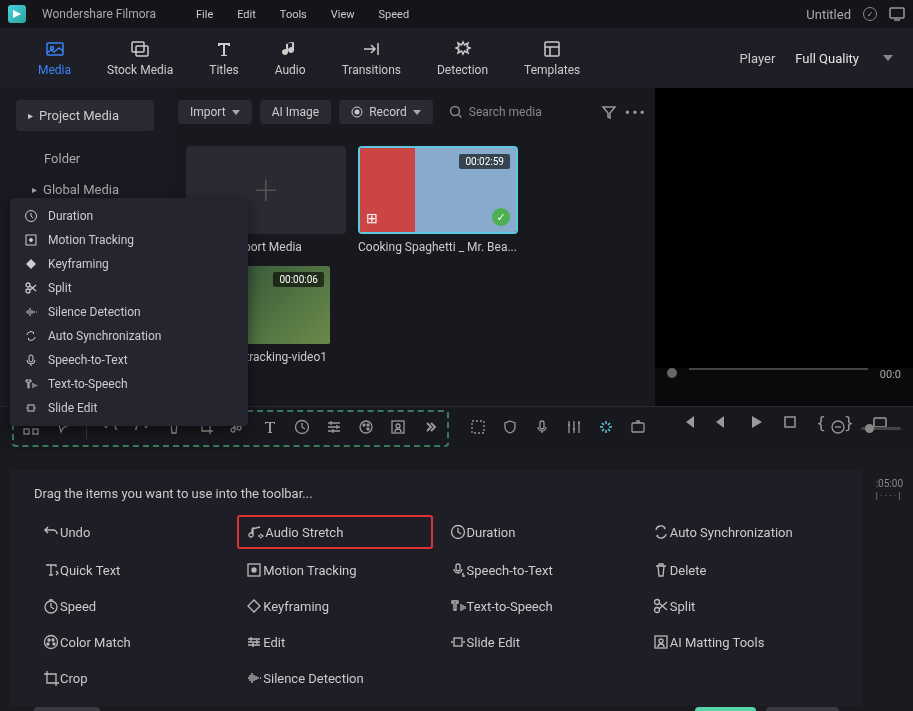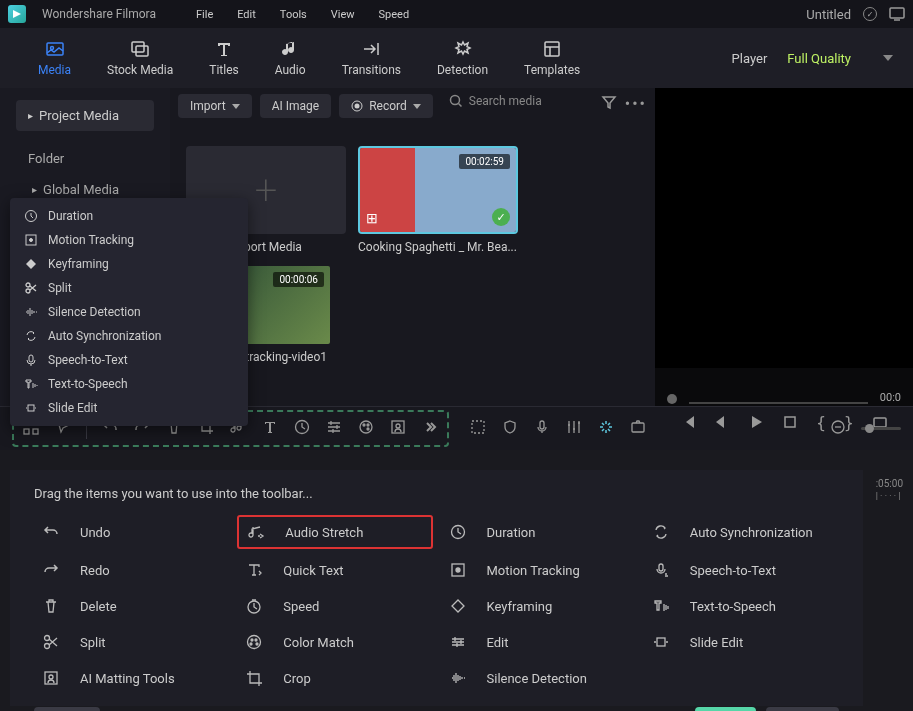--- a/index.html
+++ b/index.html
@@ -14,69 +14,69 @@
 .check-icon{width:14px;height:14px;border:1.5px solid #888;border-radius:50%;display:flex;align-items:center;justify-content:center;font-size:8px}
 .display-icon{width:16px;height:14px}
 
 .main-tabs{height:60px;background:#1e1e26;display:flex;align-items:center;padding:0 20px;gap:0}
 .main-tab{display:flex;flex-direction:column;align-items:center;gap:4px;padding:8px 18px;cursor:pointer;color:#ccc}
 .main-tab.active{color:#3b82f6}
 .main-tab svg{width:20px;height:20px}
 .main-tab-label{font-size:12px}
 .player-controls{margin-left:auto;display:flex;align-items:flex-start;gap:12px}
 .player-label{color:#ccc;font-size:13px;margin-right:8px}
-.quality-select{color:#bef264;font-size:13px;display:flex;align-items:center;gap:32px}
+.quality-select{color:#e5e5e5;font-size:13px;display:flex;align-items:center;gap:24px}
 
 .workspace{display:flex;height:318px}
 .sidebar{width:170px;background:#1a1a22;padding-top:12px}
 .sidebar-btn{margin:0 16px 12px;padding:8px 12px;background:#2a2a33;border-radius:4px;display:flex;align-items:center;gap:6px;font-size:13px;cursor:pointer}
 .sidebar-item{padding:8px 24px;color:#aaa;font-size:13px;cursor:pointer;display:flex;align-items:center;gap:6px}
 
 .media-area{flex:1;background:#18181f;position:relative}
-.media-toolbar{height:36px;display:flex;align-items:flex-start;padding:0 8px;gap:8px;margin-top:6px}
+.media-toolbar{height:36px;display:flex;align-items:center;padding:0 8px;gap:8px;margin-top:6px}
 .tool-btn{padding:5px 12px;background:#2a2a33;border-radius:4px;color:#ccc;font-size:12px;display:flex;align-items:center;gap:6px;cursor:pointer}
 .search-box{flex:1;max-width:140px;display:flex;align-items:center;gap:6px;color:#888;font-size:12px;margin-left:8px}
 .media-grid{display:flex;flex-wrap:wrap;gap:12px;padding:16px}
 .media-item{width:160px}
 .media-thumb{width:160px;height:88px;background:#2a2a33;border-radius:4px;position:relative;display:flex;align-items:center;justify-content:center}
 .media-thumb.add{border:none}
 .media-thumb.video{background:#3a3a3a;border:2px solid #5dc8e0}
 .media-thumb.video2{background:#2a3a2a}
 .media-time{position:absolute;top:6px;right:6px;background:rgba(0,0,0,.6);color:#fff;font-size:10px;padding:2px 6px;border-radius:2px}
 .media-check{position:absolute;bottom:6px;right:6px;width:18px;height:18px;background:#4caf50;border-radius:50%;display:flex;align-items:center;justify-content:center;color:#fff;font-size:11px}
 .media-icon{position:absolute;bottom:6px;left:6px;color:#fff;font-size:14px}
 .media-label{font-size:12px;color:#ccc;margin-top:6px;white-space:nowrap;overflow:hidden;text-overflow:ellipsis}
 .plus-icon{font-size:40px;color:#555;font-weight:200}
 
 .context-menu{position:absolute;left:10px;top:198px;width:238px;background:#252530;border-radius:4px;padding:6px 0;box-shadow:0 4px 16px rgba(0,0,0,.5);z-index:50}
 .ctx-item{padding:5px 14px;display:flex;align-items:center;gap:10px;color:#ccc;font-size:12px;cursor:pointer}
 .ctx-item svg{width:14px;height:14px;flex-shrink:0}
 
 .preview{width:258px;background:#0a0a0c;position:relative}
 .preview-video{height:280px;background:#000}
-.preview-scrub{height:36px;display:flex;align-items:flex-end;padding:0 12px;gap:12px}
+.preview-scrub{height:36px;display:flex;align-items:flex-start;padding:0 12px;gap:12px}
 .scrub-dot{width:10px;height:10px;border-radius:50%;background:#666}
 .scrub-line{flex:1;height:2px;background:#444}
 .scrub-time{color:#aaa;font-size:11px}
 .play-controls{height:36px;display:flex;align-items:center;justify-content:center;gap:18px;color:#999}
 .play-controls svg{width:16px;height:16px;cursor:pointer}
 .brace{font-size:16px;font-family:monospace}
 
 .timeline-toolbar{height:44px;background:#18181f;display:flex;align-items:center;padding:0 12px;gap:14px;border-top:1px solid #2a2a33}
 .tl-section{display:flex;align-items:center;gap:14px;padding:6px 8px}
 .tl-section.boxed{border:2px dashed #3a7a5a;border-radius:4px}
 .tl-divider{width:1px;height:20px;background:#3a3a44}
 .tl-icon{color:#999;cursor:pointer}
 .tl-icon svg{width:18px;height:18px}
 .tl-icon.accent{color:#5dc8e0}
 
 .customize-panel{position:absolute;left:10px;top:470px;width:853px;height:236px;background:#1e1e26;padding:16px 24px 12px}
 .customize-title{color:#ccc;font-size:13px;margin-bottom:14px}
 .customize-grid{display:grid;grid-template-columns:repeat(4,1fr);gap:6px 8px}
-.cust-item{display:flex;align-items:center;gap:20px;padding:6px 8px;color:#ccc;font-size:13px;cursor:pointer;border-radius:3px}
+.cust-item{display:flex;align-items:center;gap:0;padding:6px 8px;color:#ccc;font-size:13px;cursor:pointer;border-radius:3px}
 .cust-item.highlighted{border:2px solid #d33}
 .cust-item svg{width:18px;height:18px;flex-shrink:0;color:#bbb}
 .customize-footer{display:flex;align-items:center;margin-top:14px;gap:10px}
 .btn{padding:5px 18px;border-radius:4px;font-size:12px;cursor:pointer;border:none}
 .btn-reset{background:#3a3a44;color:#ccc}
 .btn-save{background:#56d6a8;color:#1a1a1f;margin-left:auto}
 .btn-cancel{background:#3a3a44;color:#ccc}
 
 .timeline-time{position:absolute;right:10px;top:478px;color:#888;font-size:10px}
 .thumb-content{width:100%;height:100%;background:linear-gradient(90deg,#c44 0%,#c44 35%,#8ac 35%,#8ac 100%);border-radius:2px}
@@ -166,21 +166,21 @@
       </div>
   </div>
 </div>
 
 <div class="workspace">
   <div class="sidebar">
     <div class="sidebar-btn">
         <span style="font-size:10px">▸</span>
         <span>Project Media</span>
       </div>
-    <div class="sidebar-item" style="padding-left:28px">
+    <div class="sidebar-item" style="padding-left:44px">
         <span>Folder</span>
       </div>
     <div class="sidebar-item" style="padding-left:32px">
         <span style="font-size:10px">▸</span>
         <span>Global Media</span>
       </div>
   </div>
 
   <div class="media-area">
     <div class="media-toolbar">
@@ -438,26 +438,20 @@
         </svg>
         <span>Duration</span>
       </div>
     <div class="cust-item">
         <svg viewBox="0 0 18 18" fill="none" stroke="currentColor" stroke-width="1.3">
           <path d="M4 7a5 5 0 019-2M14 11a5 5 0 01-9 2M12 4l1 1-1 1M6 14l-1-1 1-1"></path>
         </svg>
         <span>Auto Synchronization</span>
       </div>
     <div class="cust-item">
-        <svg viewBox="0 0 18 18" fill="none" stroke="currentColor" stroke-width="1.5">
-          <path d="M12 4l3 3-3 3M15 7H7a4 4 0 00-4 4"></path>
-        </svg>
-        <span>Redo</span>
-      </div>
-    <div class="cust-item">
         <svg viewBox="0 0 18 18" fill="none" stroke="currentColor" stroke-width="1.3">
           <path d="M4 4h10v2M9 4v10M7 14h4M14 10l2 2-2 2"></path>
         </svg>
         <span>Quick Text</span>
       </div>
     <div class="cust-item">
         <svg viewBox="0 0 18 18" fill="none" stroke="currentColor" stroke-width="1.3">
           <rect x="3" y="3" width="12" height="12"></rect>
           <circle cx="9" cy="9" r="2" fill="currentColor"></circle>
         </svg>

